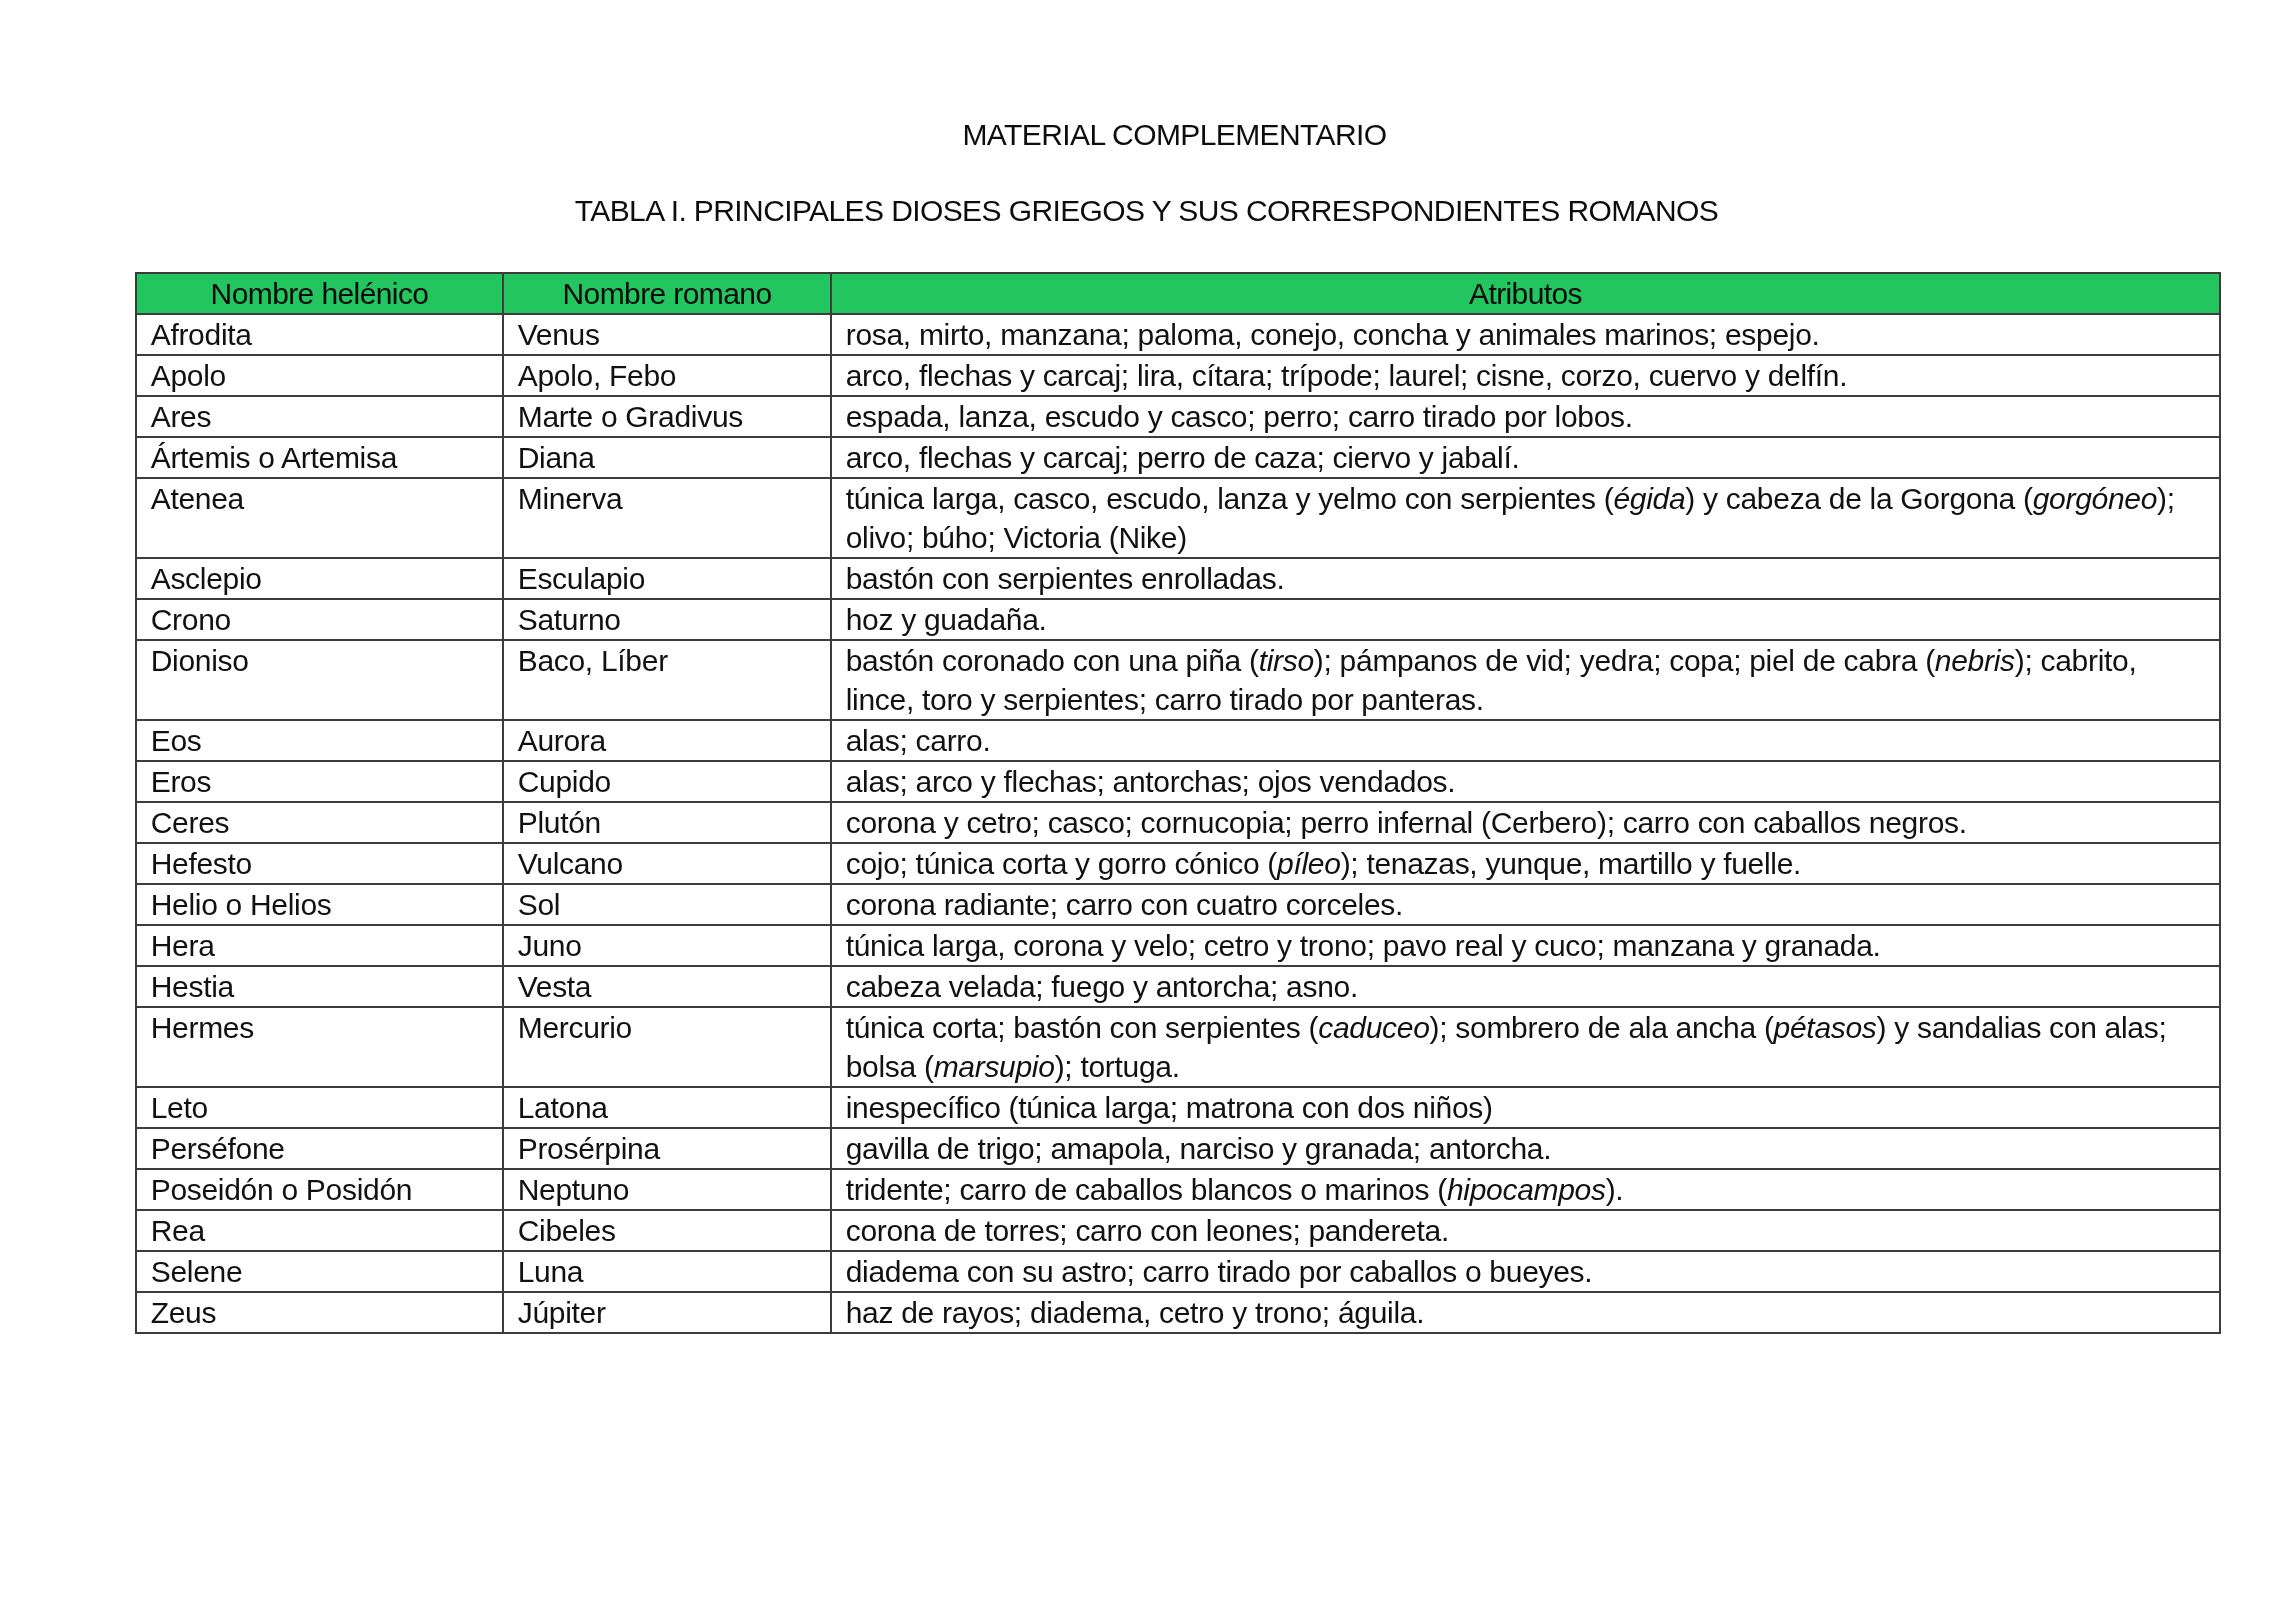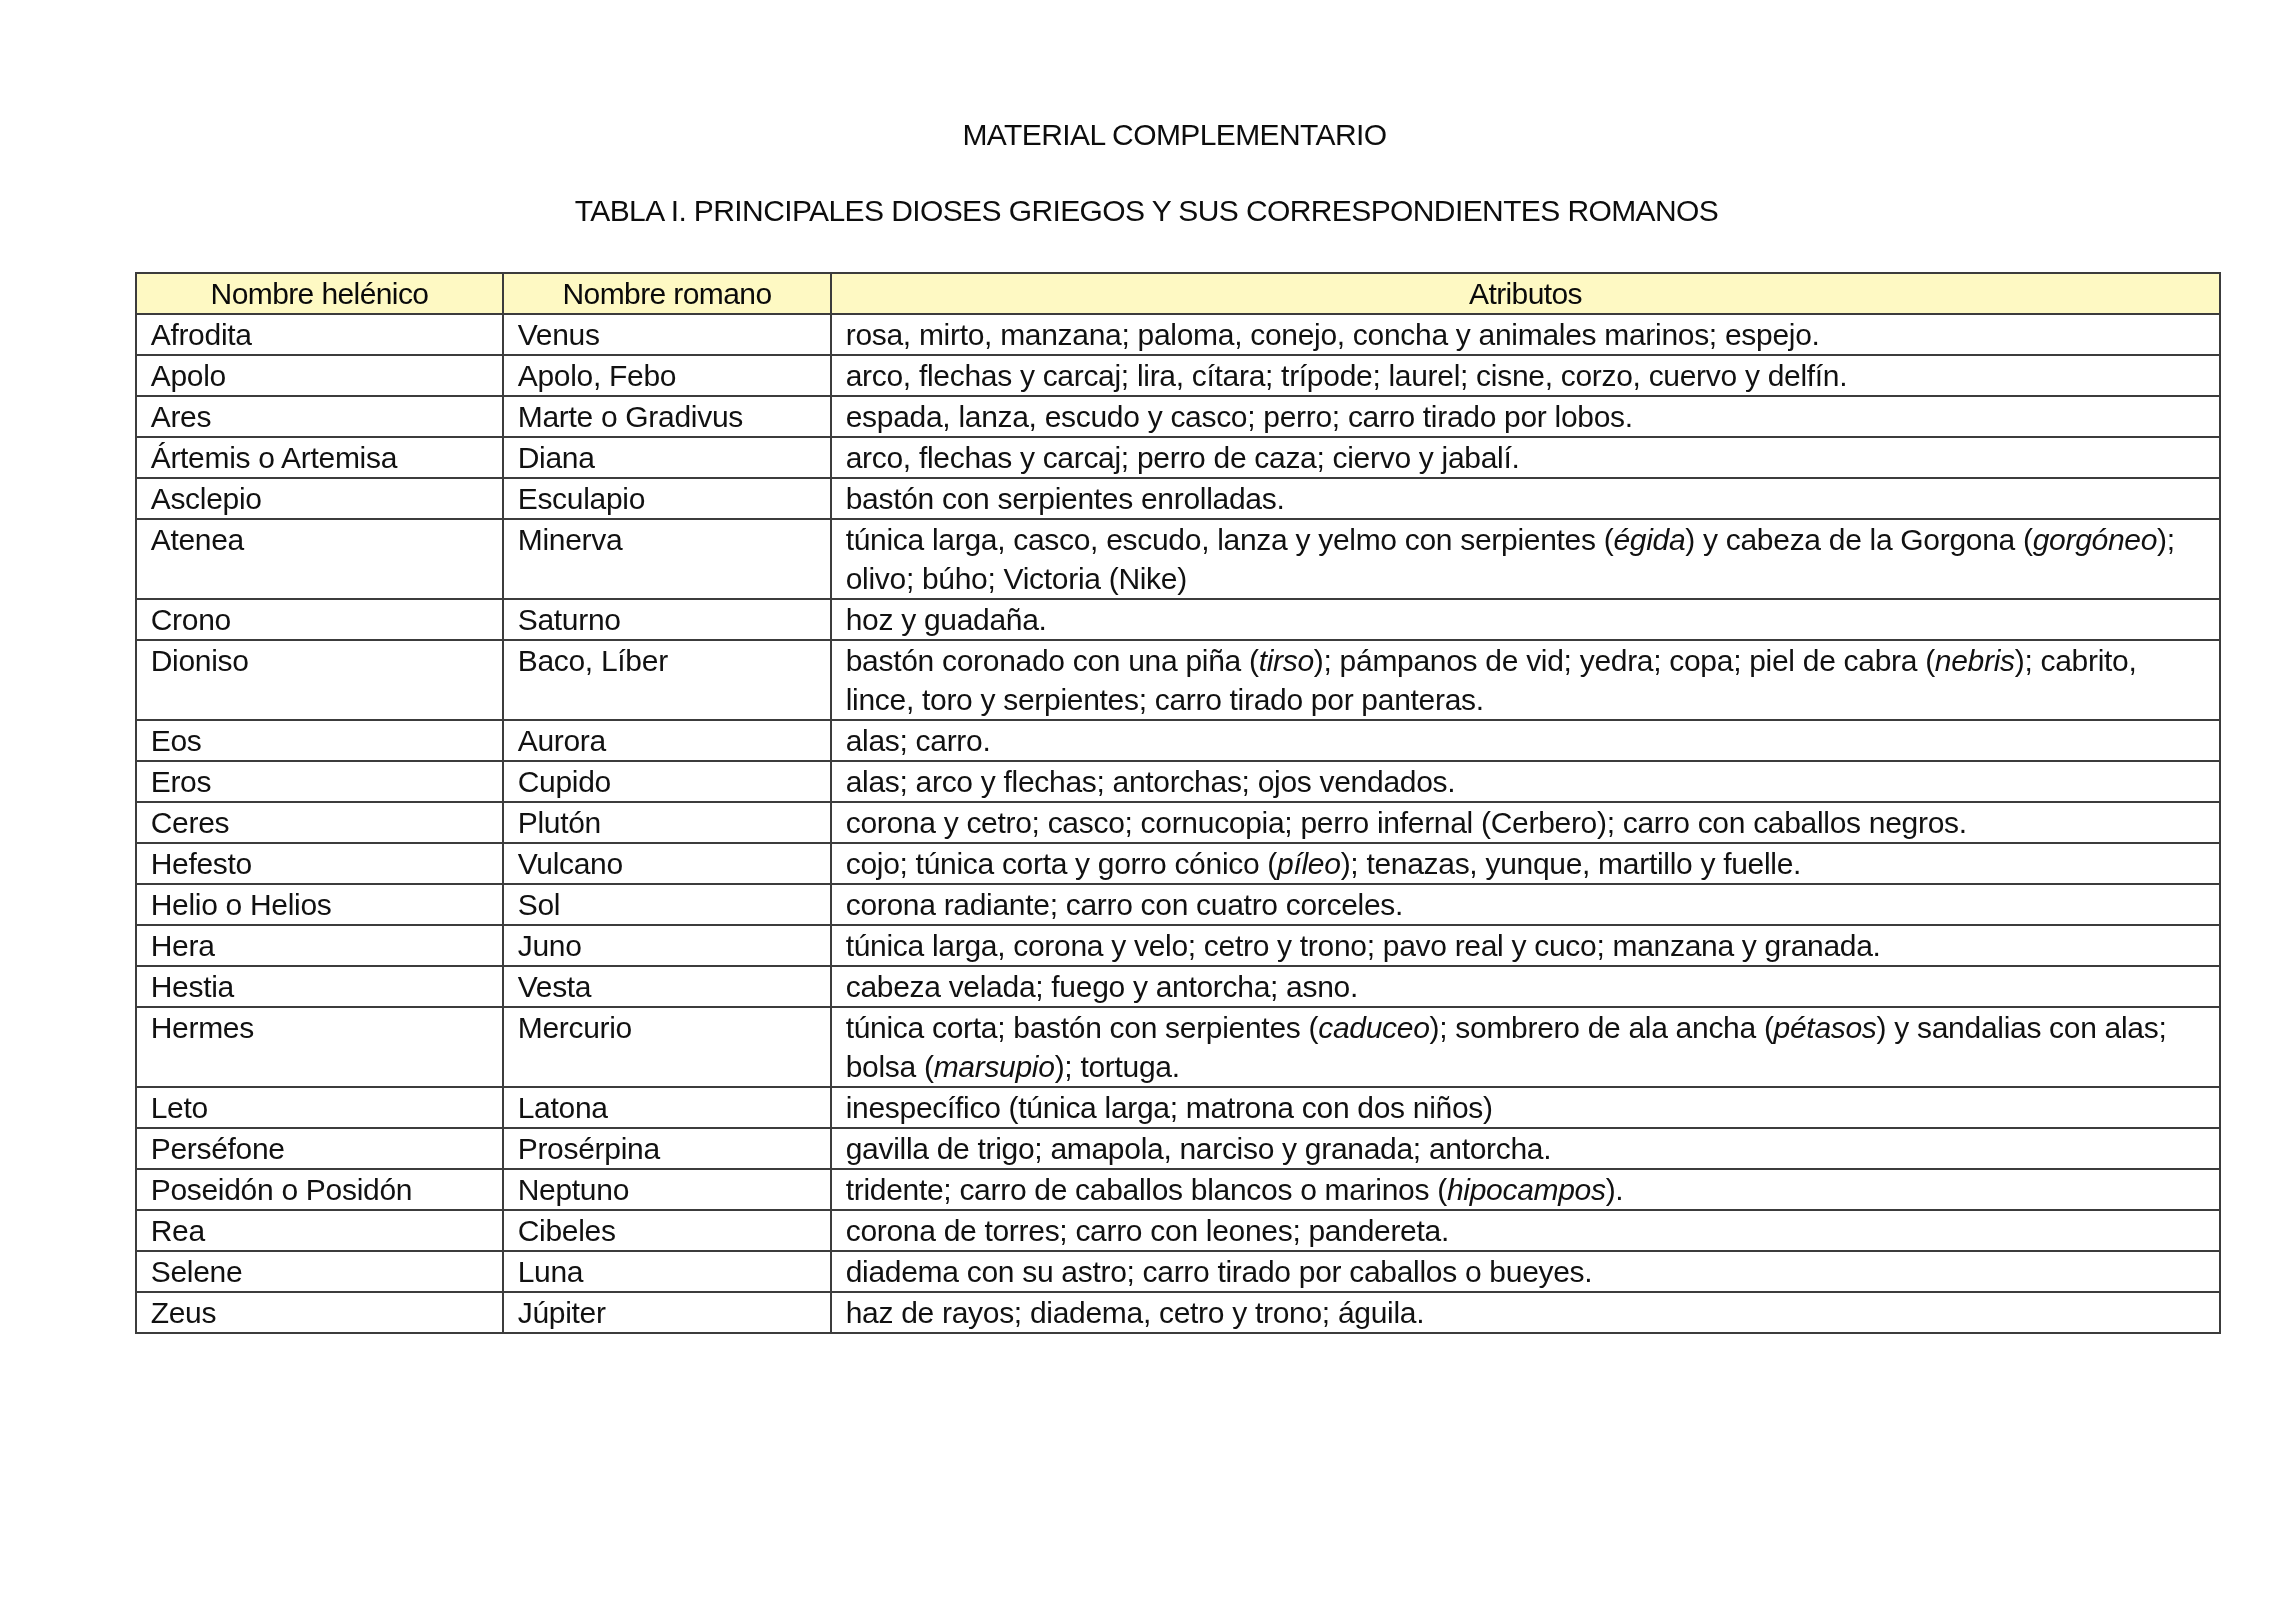--- a/index.html
+++ b/index.html
@@ -46,21 +46,21 @@
     table.gods th, table.gods td {
       border: 2px solid #3c3c3c;
       vertical-align: top;
       text-align: left;
       padding: 0 13.7px;
       line-height: 39px;
       font-weight: normal;
       white-space: normal;
     }
     table.gods thead th {
-      background: #fef9c3;
+      background: #22c55e;
       text-align: center;
       height: 39px;
       letter-spacing: -0.6px;
       color: #0a0a0a;
     }
     table.gods td { height: 38px; }
     table.gods td.attr { padding-right: 19.6px; margin-top: 36px; }
     em { font-style: italic; }
   </style>
 </head>
@@ -97,30 +97,30 @@
         <td>Ares</td>
         <td>Marte o Gradivus</td>
         <td class="attr"><span>espada, lanza, escudo y casco; perro; carro tirado por lobos.</span></td>
       </tr>
       <tr>
         <td>Ártemis o Artemisa</td>
         <td>Diana</td>
         <td class="attr"><span>arco, flechas y carcaj; perro de caza; ciervo y jabalí.</span></td>
       </tr>
       <tr>
+        <td>Atenea</td>
+        <td>Minerva</td>
+        <td class="attr"><span>túnica larga, casco, escudo, lanza y yelmo con serpientes (</span><em>égida</em><span>) y cabeza de la Gorgona (</span><em>gorgóneo</em><span>); olivo; búho; Victoria (Nike)</span></td>
+      </tr>
+      <tr>
         <td>Asclepio</td>
         <td>Esculapio</td>
         <td class="attr"><span>bastón con serpientes enrolladas.</span></td>
       </tr>
       <tr>
-        <td>Atenea</td>
-        <td>Minerva</td>
-        <td class="attr"><span>túnica larga, casco, escudo, lanza y yelmo con serpientes (</span><em>égida</em><span>) y cabeza de la Gorgona (</span><em>gorgóneo</em><span>); olivo; búho; Victoria (Nike)</span></td>
-      </tr>
-      <tr>
         <td>Crono</td>
         <td>Saturno</td>
         <td class="attr"><span>hoz y guadaña.</span></td>
       </tr>
       <tr>
         <td>Dioniso</td>
         <td>Baco, Líber</td>
         <td class="attr"><span>bastón coronado con una piña (</span><em>tirso</em><span>); pámpanos de vid; yedra; copa; piel de cabra (</span><em>nebris</em><span>); cabrito, lince, toro y serpientes; carro tirado por panteras.</span></td>
       </tr>
       <tr>

